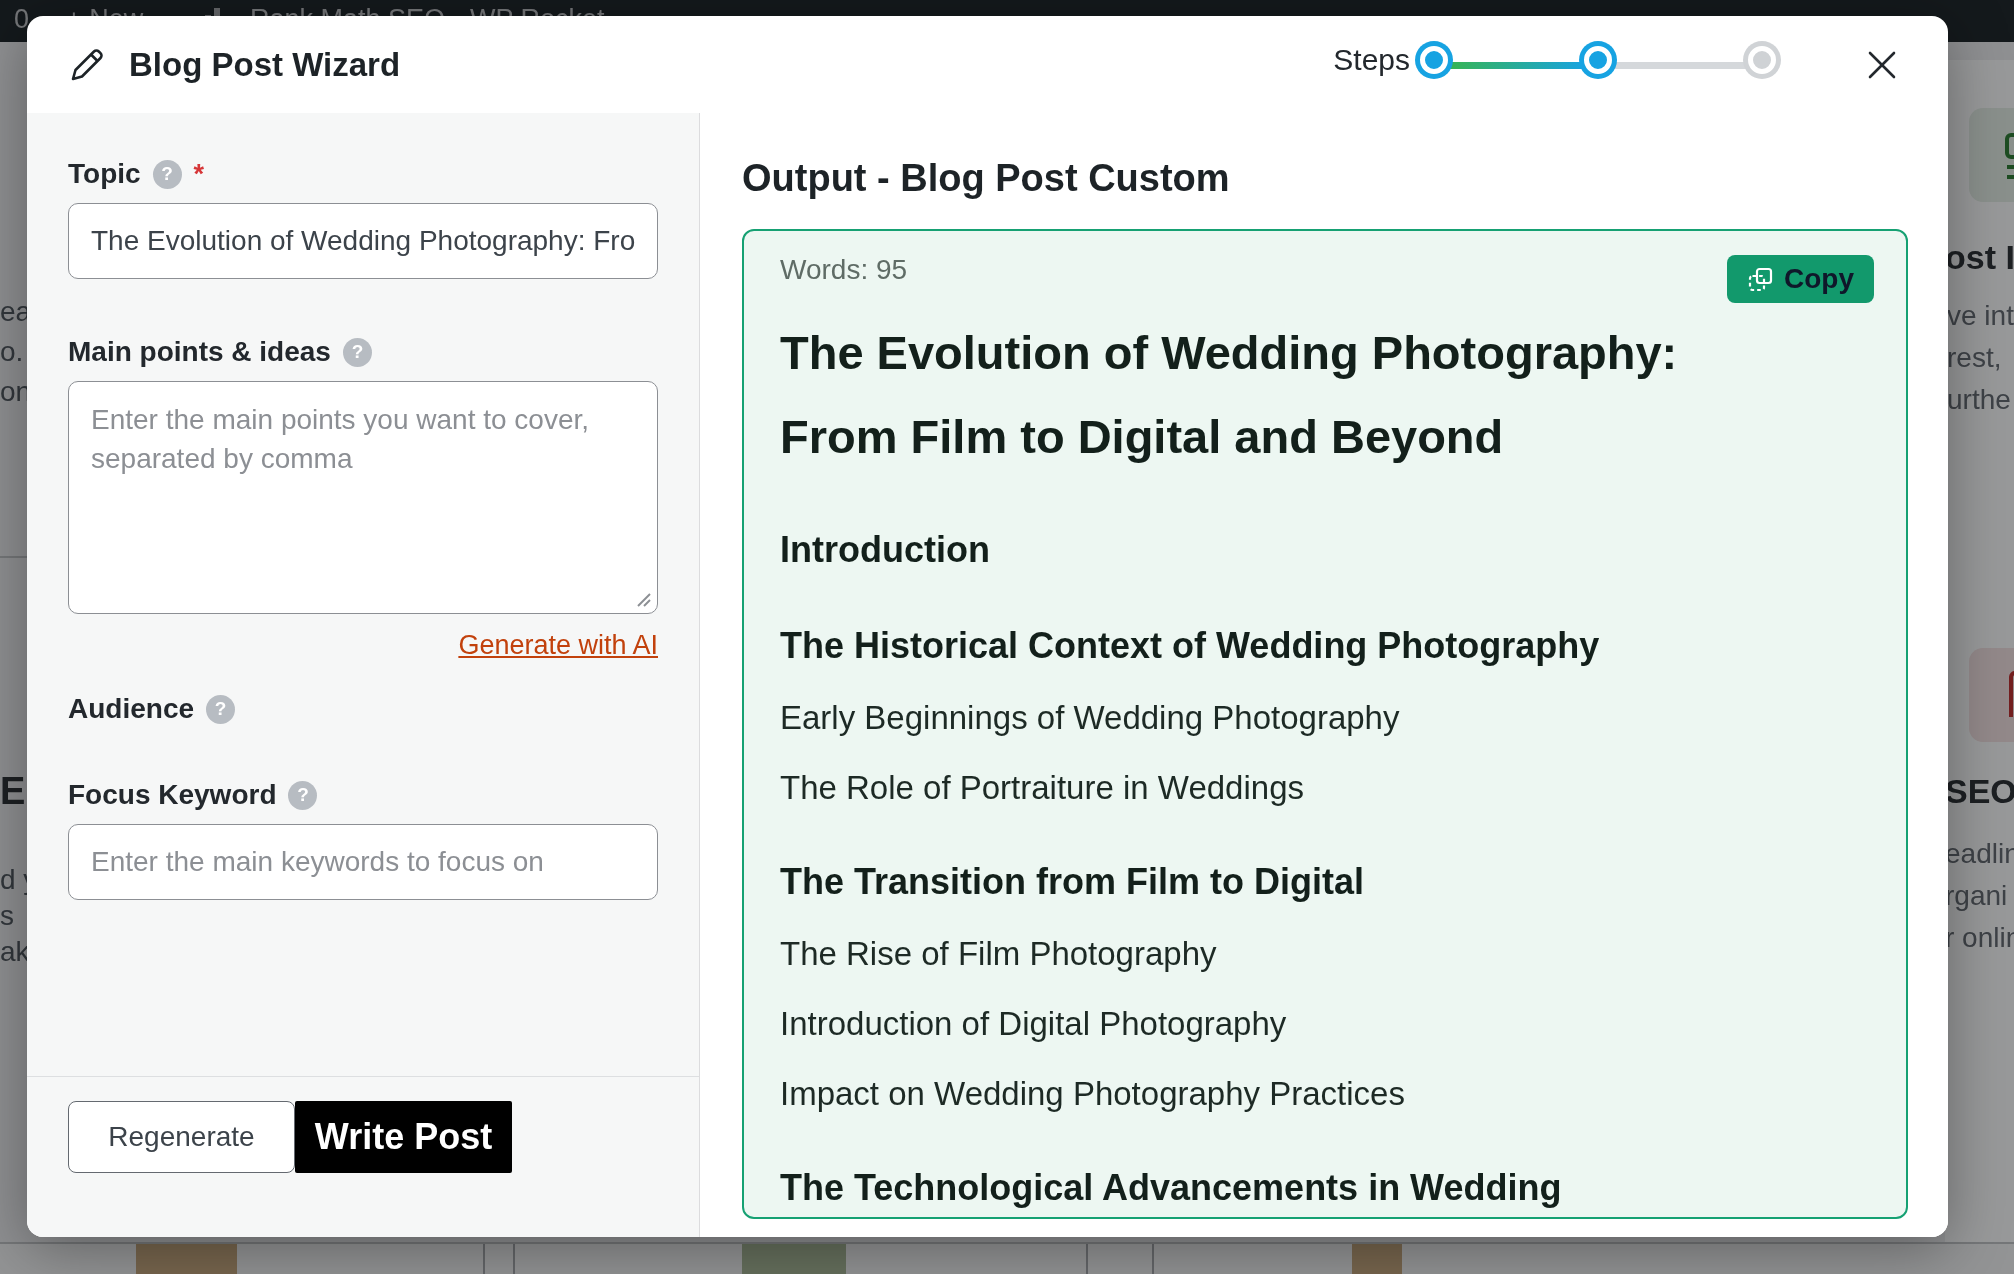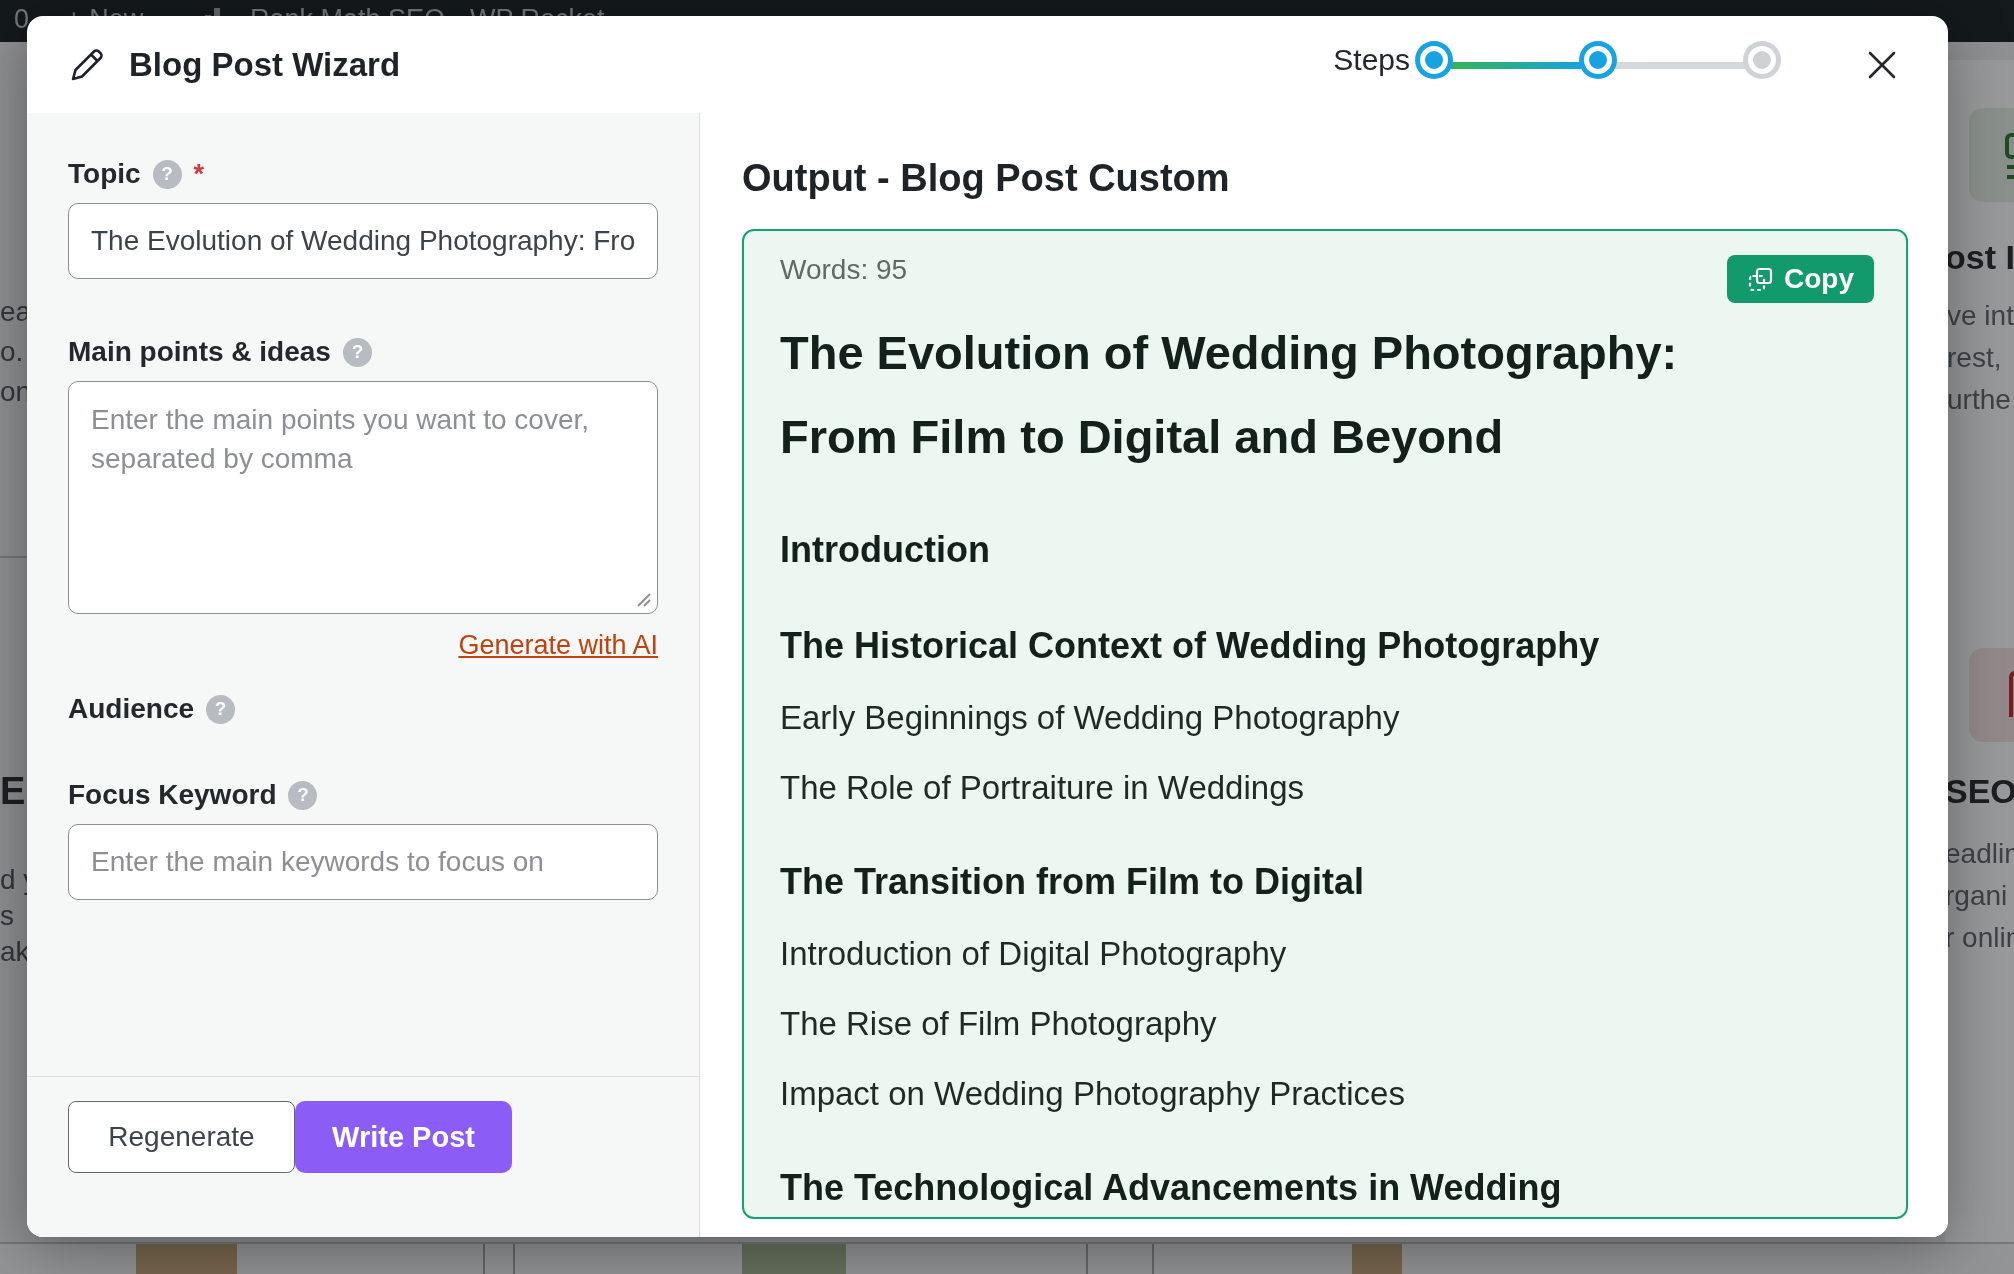--- a/index.html
+++ b/index.html
@@ -78,32 +78,32 @@
     padding:0 10px 0 14px;align-self:flex-start;}
   .chip-txt{font-size:28px;color:#3c434a;}
   .chip-x{width:36px;height:36px;border-radius:50%;background:#a2a6ab;color:#fff;font-size:22px;font-weight:700;
     display:flex;align-items:center;justify-content:center;cursor:pointer;border:none;padding:0;}
   .aud-ph{font-size:28px;color:#8c8f94;padding-left:4px;margin-bottom:4px;}
   .mt-focus{margin-top:52px;}
   .lfooter{position:absolute;left:0;bottom:0;width:100%;height:161px;border-top:1px solid #dddfe1;box-sizing:border-box;padding:24px 41px 0 41px;}
   .btnrow{display:flex;justify-content:flex-start;}
   .btn-regen{width:227px;height:72px;background:#fff;border:1px solid #646970;border-radius:8px;
     font-family:"Liberation Sans",sans-serif;font-size:28px;color:#3c434a;cursor:pointer;}
-  .btn-write{width:217px;height:72px;background:#8b5cf6;border:none;border-radius:10px;
-    font-family:"Liberation Sans",sans-serif;font-size:29px;font-weight:700;color:#fff;cursor:pointer;}
+  .btn-write{width:217px;height:72px;background:#000000;border:none;border-radius:2px;
+    font-family:"Liberation Sans",sans-serif;font-size:36px;font-weight:700;color:#fff;cursor:pointer;}
 
   
   .rpanel{flex:1;background:#fff;padding:40px 40px 0 42px;box-sizing:border-box;min-width:0;}
   .out-heading{font-size:38px;font-weight:700;color:#1d2327;height:50px;line-height:50px;}
   .outbox{margin-top:26px;width:1166px;height:990px;box-sizing:border-box;background:#edf7f2;
     border:2px solid #16a173;border-radius:12px;padding:16px 36px;overflow:hidden;position:relative;}
   .words{font-size:28px;color:#5f6c66;line-height:46px;}
   .copy-btn{position:absolute;top:24px;right:32px;height:48px;display:flex;align-items:center;gap:10px;
     background:#12996c;border:none;border-radius:8px;padding:0 20px;cursor:pointer;
-    font-family:"Liberation Sans",sans-serif;font-size:28px;font-weight:700;color:#ffffff;}
+    font-family:"Liberation Sans",sans-serif;font-size:28px;font-weight:700;color:#0f172a;}
   .ol-title{font-size:47px;font-weight:700;color:#13201b;line-height:84px;margin-top:18px;max-width:1000px;}
   .ol-section{font-size:36px;font-weight:700;color:#13201b;line-height:50px;margin-top:46px;max-width:1000px;}
   .ol-item{font-size:33px;color:#1d2a25;line-height:46px;margin-top:24px;max-width:1040px;}
 </style>
 </head>
 <body>
 
 <div id="stage">
 
   <div class="bg">
@@ -252,22 +252,22 @@
             </svg>
             <span>Copy</span>
           </button>
           <div id="outline-content">
               <div class="ol-title">The Evolution of Wedding Photography: From Film to Digital and Beyond</div>
               <div class="ol-section">Introduction</div>
               <div class="ol-section">The Historical Context of Wedding Photography</div>
               <div class="ol-item">Early Beginnings of Wedding Photography</div>
               <div class="ol-item">The Role of Portraiture in Weddings</div>
               <div class="ol-section">The Transition from Film to Digital</div>
+              <div class="ol-item">The Rise of Film Photography</div>
               <div class="ol-item">Introduction of Digital Photography</div>
-              <div class="ol-item">The Rise of Film Photography</div>
               <div class="ol-item">Impact on Wedding Photography Practices</div>
               <div class="ol-section">The Technological Advancements in Wedding Photography</div>
             </div>
         </div>
       </div>
 
     </div>
   </div>
 </div>
 

